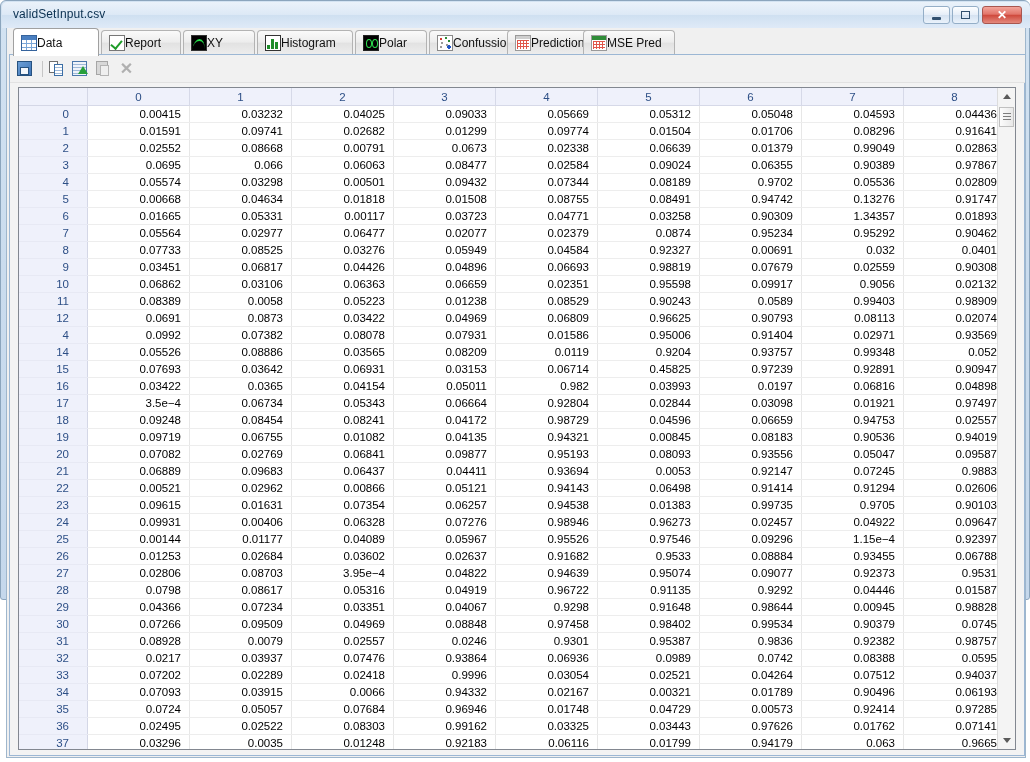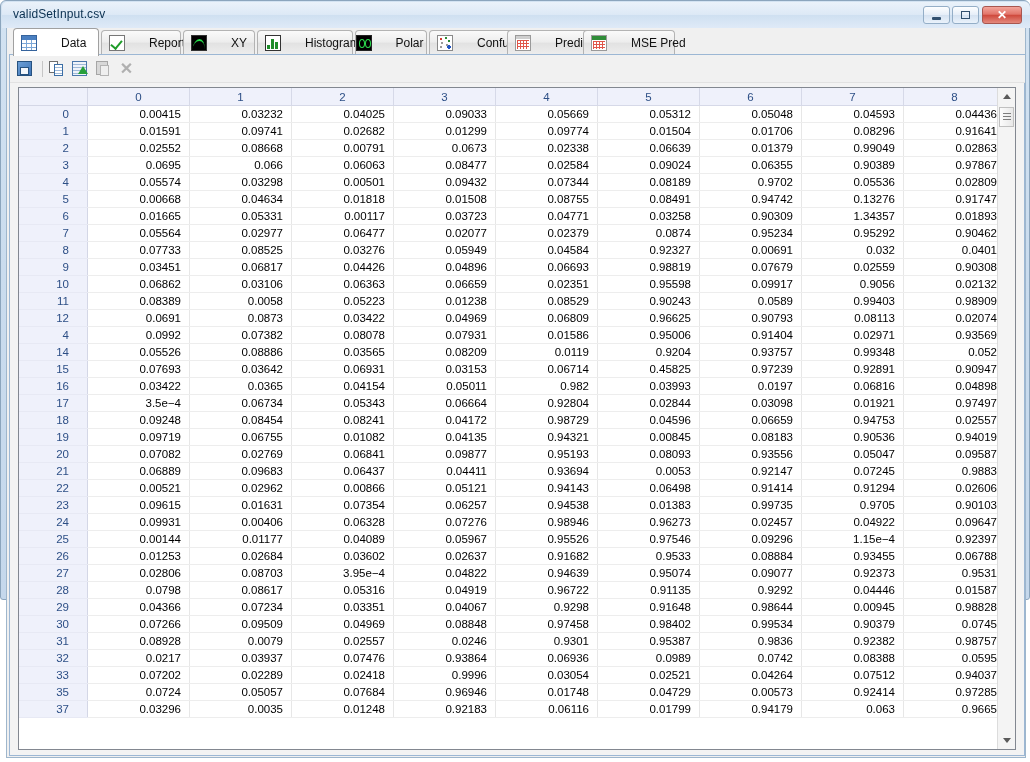--- a/index.html
+++ b/index.html
@@ -109,21 +109,21 @@
     color: #111;
     white-space: nowrap;
   }
   .tab.active {
     top: 0;
     height: 28px;
     background: #ffffff;
     border-color: #a0a0a0;
     z-index: 5;
   }
-  .tab .tlabel { margin-left: 24px; }
+  .tab .tlabel { margin-left: 0; }
   .tabicon {
     width: 16px; height: 16px;
     position: relative;
     flex: 0 0 16px;
     border: 1px solid #5f5f5f;
     box-sizing: border-box;
     background: #fff;
     overflow: hidden;
   }
   
@@ -447,21 +447,21 @@
       <div class="tab" style="left:176px; width:72px;">
         <span class="tabicon ic-xy"></span>
         <span class="tlabel">XY</span>
       </div>
 
       <div class="tab" style="left:250px; width:96px;">
         <span class="tabicon ic-hist"></span>
         <span class="tlabel">Histogram</span>
       </div>
 
-      <div class="tab" style="left:348px; width:72px;justify-content:center;">
+      <div class="tab" style="left:348px; width:72px;">
         <span class="tabicon ic-polar"></span>
         <span class="tlabel">Polar</span>
       </div>
 
       <div class="tab" style="left:422px; width:96px;">
         <span class="tabicon ic-conf"></span>
         <span class="tlabel">Confussion</span>
       </div>
 
       <div class="tab" style="left:500px; width:92px;">
@@ -906,30 +906,54 @@
                   <td class="cell">0.02289</td>
                   <td class="cell">0.02418</td>
                   <td class="cell">0.9996</td>
                   <td class="cell">0.03054</td>
                   <td class="cell">0.02521</td>
                   <td class="cell">0.04264</td>
                   <td class="cell">0.07512</td>
                   <td class="cell">0.94037</td>
                 </tr>
                 <tr>
+                  <td class="rowhead">34</td>
+                  <td class="cell">0.07093</td>
+                  <td class="cell">0.03915</td>
+                  <td class="cell">0.0066</td>
+                  <td class="cell">0.94332</td>
+                  <td class="cell">0.02167</td>
+                  <td class="cell">0.00321</td>
+                  <td class="cell">0.01789</td>
+                  <td class="cell">0.90496</td>
+                  <td class="cell">0.06193</td>
+                </tr>
+                <tr>
                   <td class="rowhead">35</td>
                   <td class="cell">0.0724</td>
                   <td class="cell">0.05057</td>
                   <td class="cell">0.07684</td>
                   <td class="cell">0.96946</td>
                   <td class="cell">0.01748</td>
                   <td class="cell">0.04729</td>
                   <td class="cell">0.00573</td>
                   <td class="cell">0.92414</td>
                   <td class="cell">0.97285</td>
+                </tr>
+                <tr>
+                  <td class="rowhead">36</td>
+                  <td class="cell">0.02495</td>
+                  <td class="cell">0.02522</td>
+                  <td class="cell">0.08303</td>
+                  <td class="cell">0.99162</td>
+                  <td class="cell">0.03325</td>
+                  <td class="cell">0.03443</td>
+                  <td class="cell">0.97626</td>
+                  <td class="cell">0.01762</td>
+                  <td class="cell">0.07141</td>
                 </tr>
                 <tr>
                   <td class="rowhead">37</td>
                   <td class="cell">0.03296</td>
                   <td class="cell">0.0035</td>
                   <td class="cell">0.01248</td>
                   <td class="cell">0.92183</td>
                   <td class="cell">0.06116</td>
                   <td class="cell">0.01799</td>
                   <td class="cell">0.94179</td>

